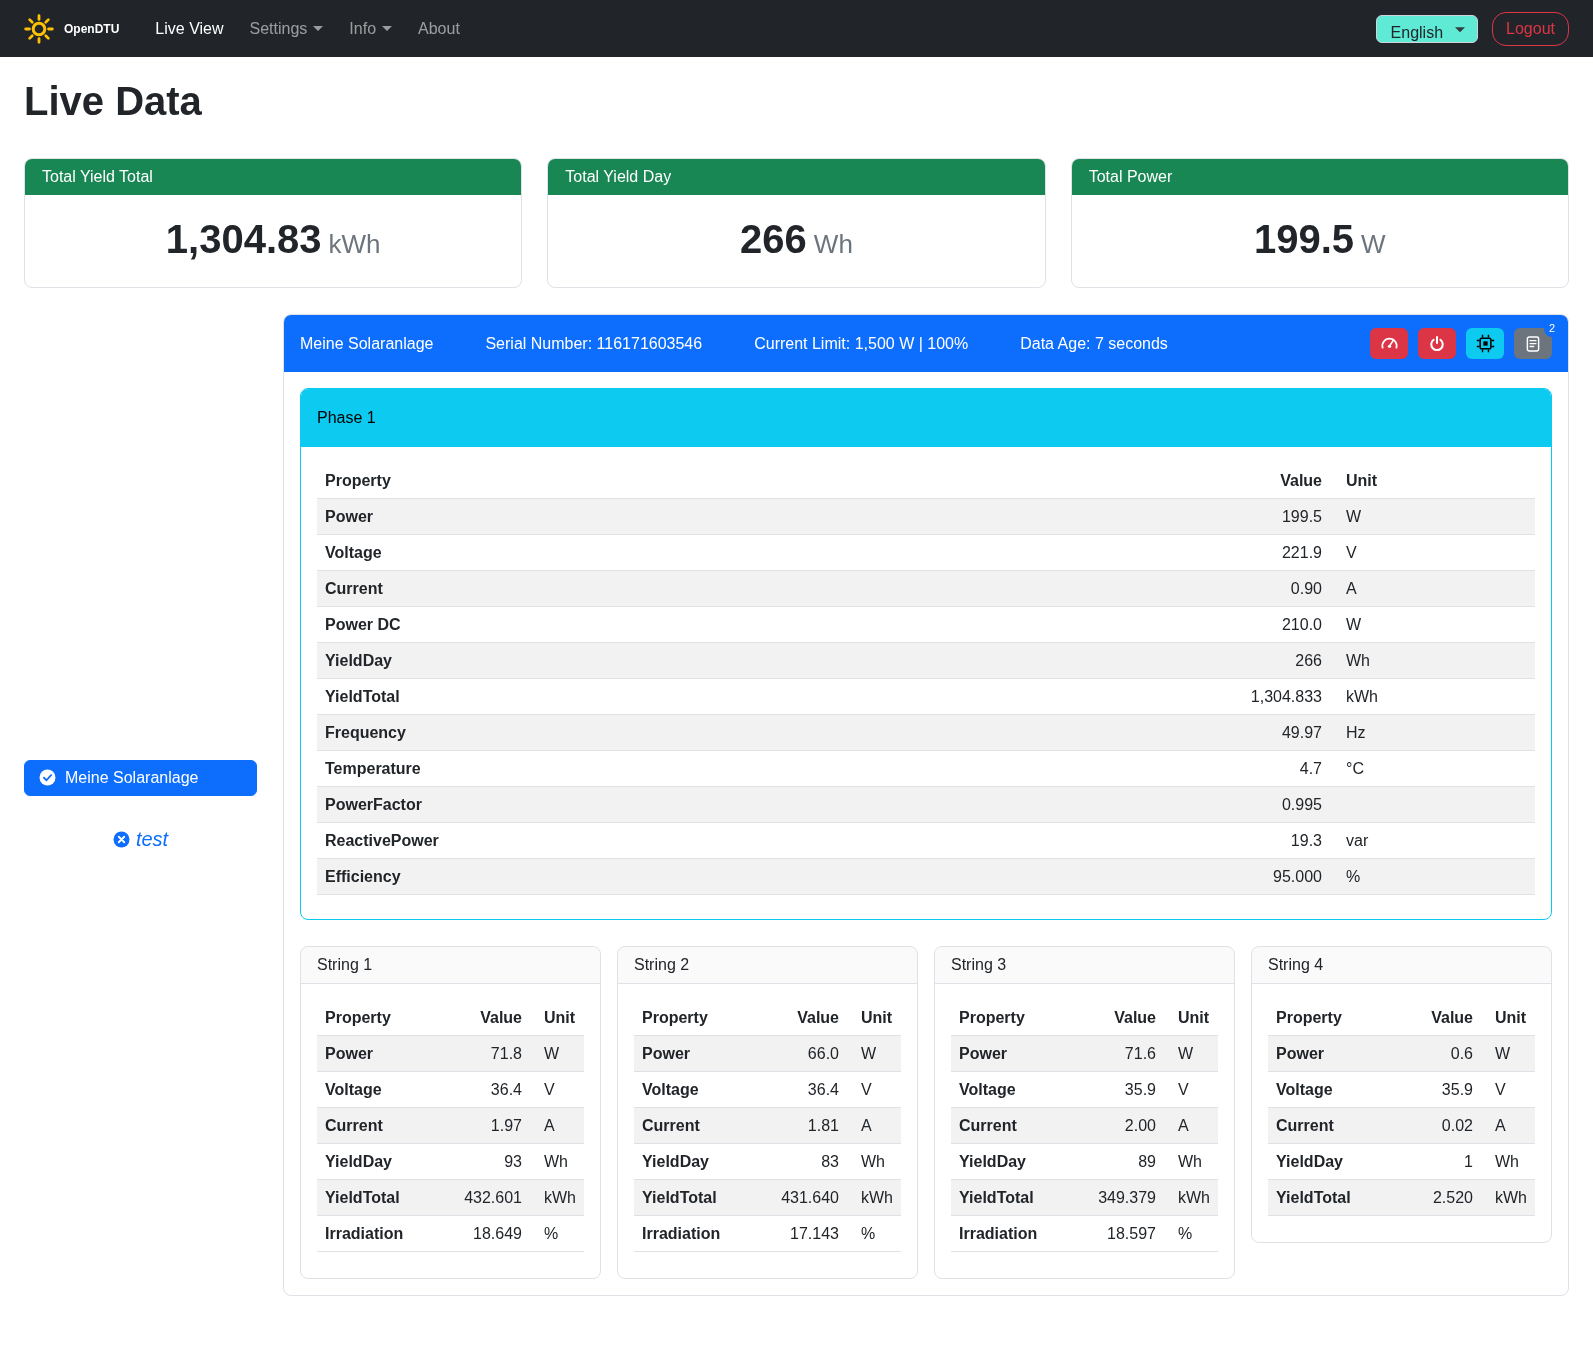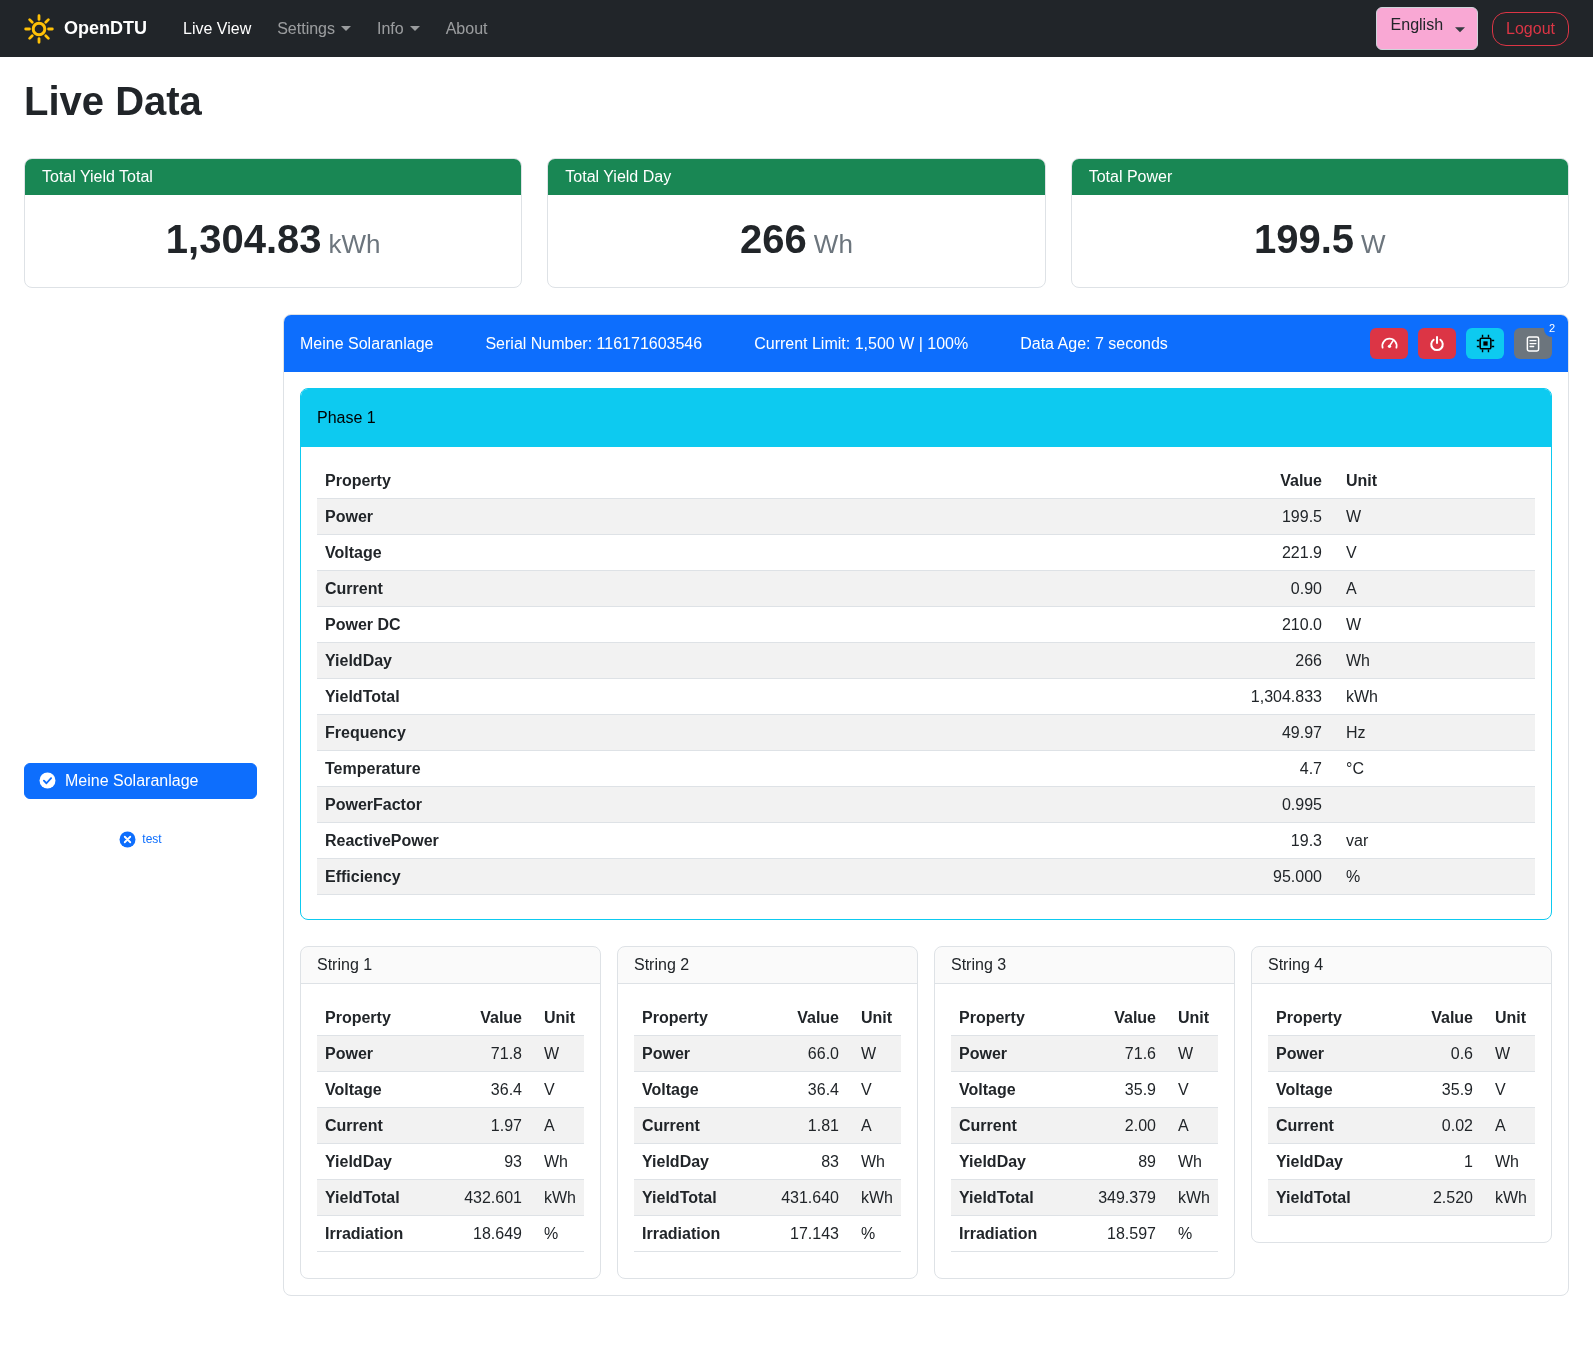--- a/index.html
+++ b/index.html
@@ -10,27 +10,27 @@
     width:1593px;
     min-height:1359px;
   }
 
   
   .navbar {
     background:#212529; height:57px;
     display:flex; align-items:center;
     padding:0 24px;
   }
-  .brand { display:flex; align-items:center; gap:10px; color:#fff; font-size:18px; font-weight:700; margin-right:26px; cursor:pointer; }
+  .brand { display:flex; align-items:center; gap:10px; color:#fff; font-size:12px; font-weight:700; margin-right:26px; cursor:pointer; }
   .nav-links { display:flex; align-items:center; gap:6px; flex:1; }
   .nav-link { color:rgba(255,255,255,.55); font-size:16px; padding:8px 10px; cursor:pointer; display:flex; align-items:center; gap:6px; }
   .nav-link.active { color:#fff; }
   .caret { display:inline-block; width:0; height:0; border-left:5px solid transparent; border-right:5px solid transparent; border-top:5px solid currentColor; }
   .nav-right { display:flex; align-items:center; gap:14px; }
-  .lang-select { position:relative; background:#f9a8d4; color:#212529; border:1px solid #ced4da; border-radius:6px; padding:8px 34px 15px 14px; font-size:16px; cursor:pointer; }
+  .lang-select { position:relative; background:#5eead4; color:#212529; border:1px solid #ced4da; border-radius:6px; padding:8px 34px 0 14px; font-size:16px; cursor:pointer; }
   .lang-select .caret { position:absolute; right:12px; top:50%; transform:translateY(-35%); color:#343a40; }
   .logout-btn { background:transparent; color:#dc3545; border:1px solid #dc3545; border-radius:14px; padding:7px 13px; font-size:16px; cursor:pointer; font-family:inherit; }
 
   
   .container { padding:14px 24px 28px; }
   .page-title { font-size:40px; font-weight:600; margin:8px 0 34px; }
 
   .summary-row { display:flex; gap:25px; margin-bottom:26px; }
   .summary-card { flex:1; border:1px solid #dee2e6; border-radius:8px; overflow:hidden; background:#fff; }
   .summary-card .card-header { background:#198754; color:#fff; padding:9px 17px; font-size:16px; }
@@ -40,21 +40,21 @@
 
   .content-row { display:flex; gap:26px; align-items:center; }
 
   
   .sidebar { width:233px; flex-shrink:0; }
   .inverter-select-btn {
     width:100%; background:#0d6efd; border:1px solid #0d6efd; color:#fff;
     border-radius:6px; padding:8px 14px; font-size:16px;
     display:flex; align-items:center; gap:9px; cursor:pointer; font-family:inherit;
   }
-  .test-link { display:flex; align-items:center; justify-content:center; gap:6px; margin-top:32px; color:#0d6efd; font-size:12px; cursor:pointer; }
+  .test-link { display:flex; align-items:center; justify-content:center; gap:6px; margin-top:32px; color:#0d6efd; font-size:20px; cursor:pointer;font-style:italic; }
 
   
   .main-panel { flex:1; border:1px solid #dee2e6; border-radius:8px; background:#fff; }
   .inverter-header {
     background:#0d6efd; color:#fff; border-radius:7px 7px 0 0;
     padding:13px 16px; display:flex; align-items:center; font-size:16px;
   }
   .inverter-header .meta { margin-right:52px; white-space:nowrap; }
   .header-buttons { margin-left:auto; display:flex; gap:10px; }
   .hbtn { width:38px; height:31px; border:none; border-radius:6px; display:flex; align-items:center; justify-content:center; cursor:pointer; position:relative; }

